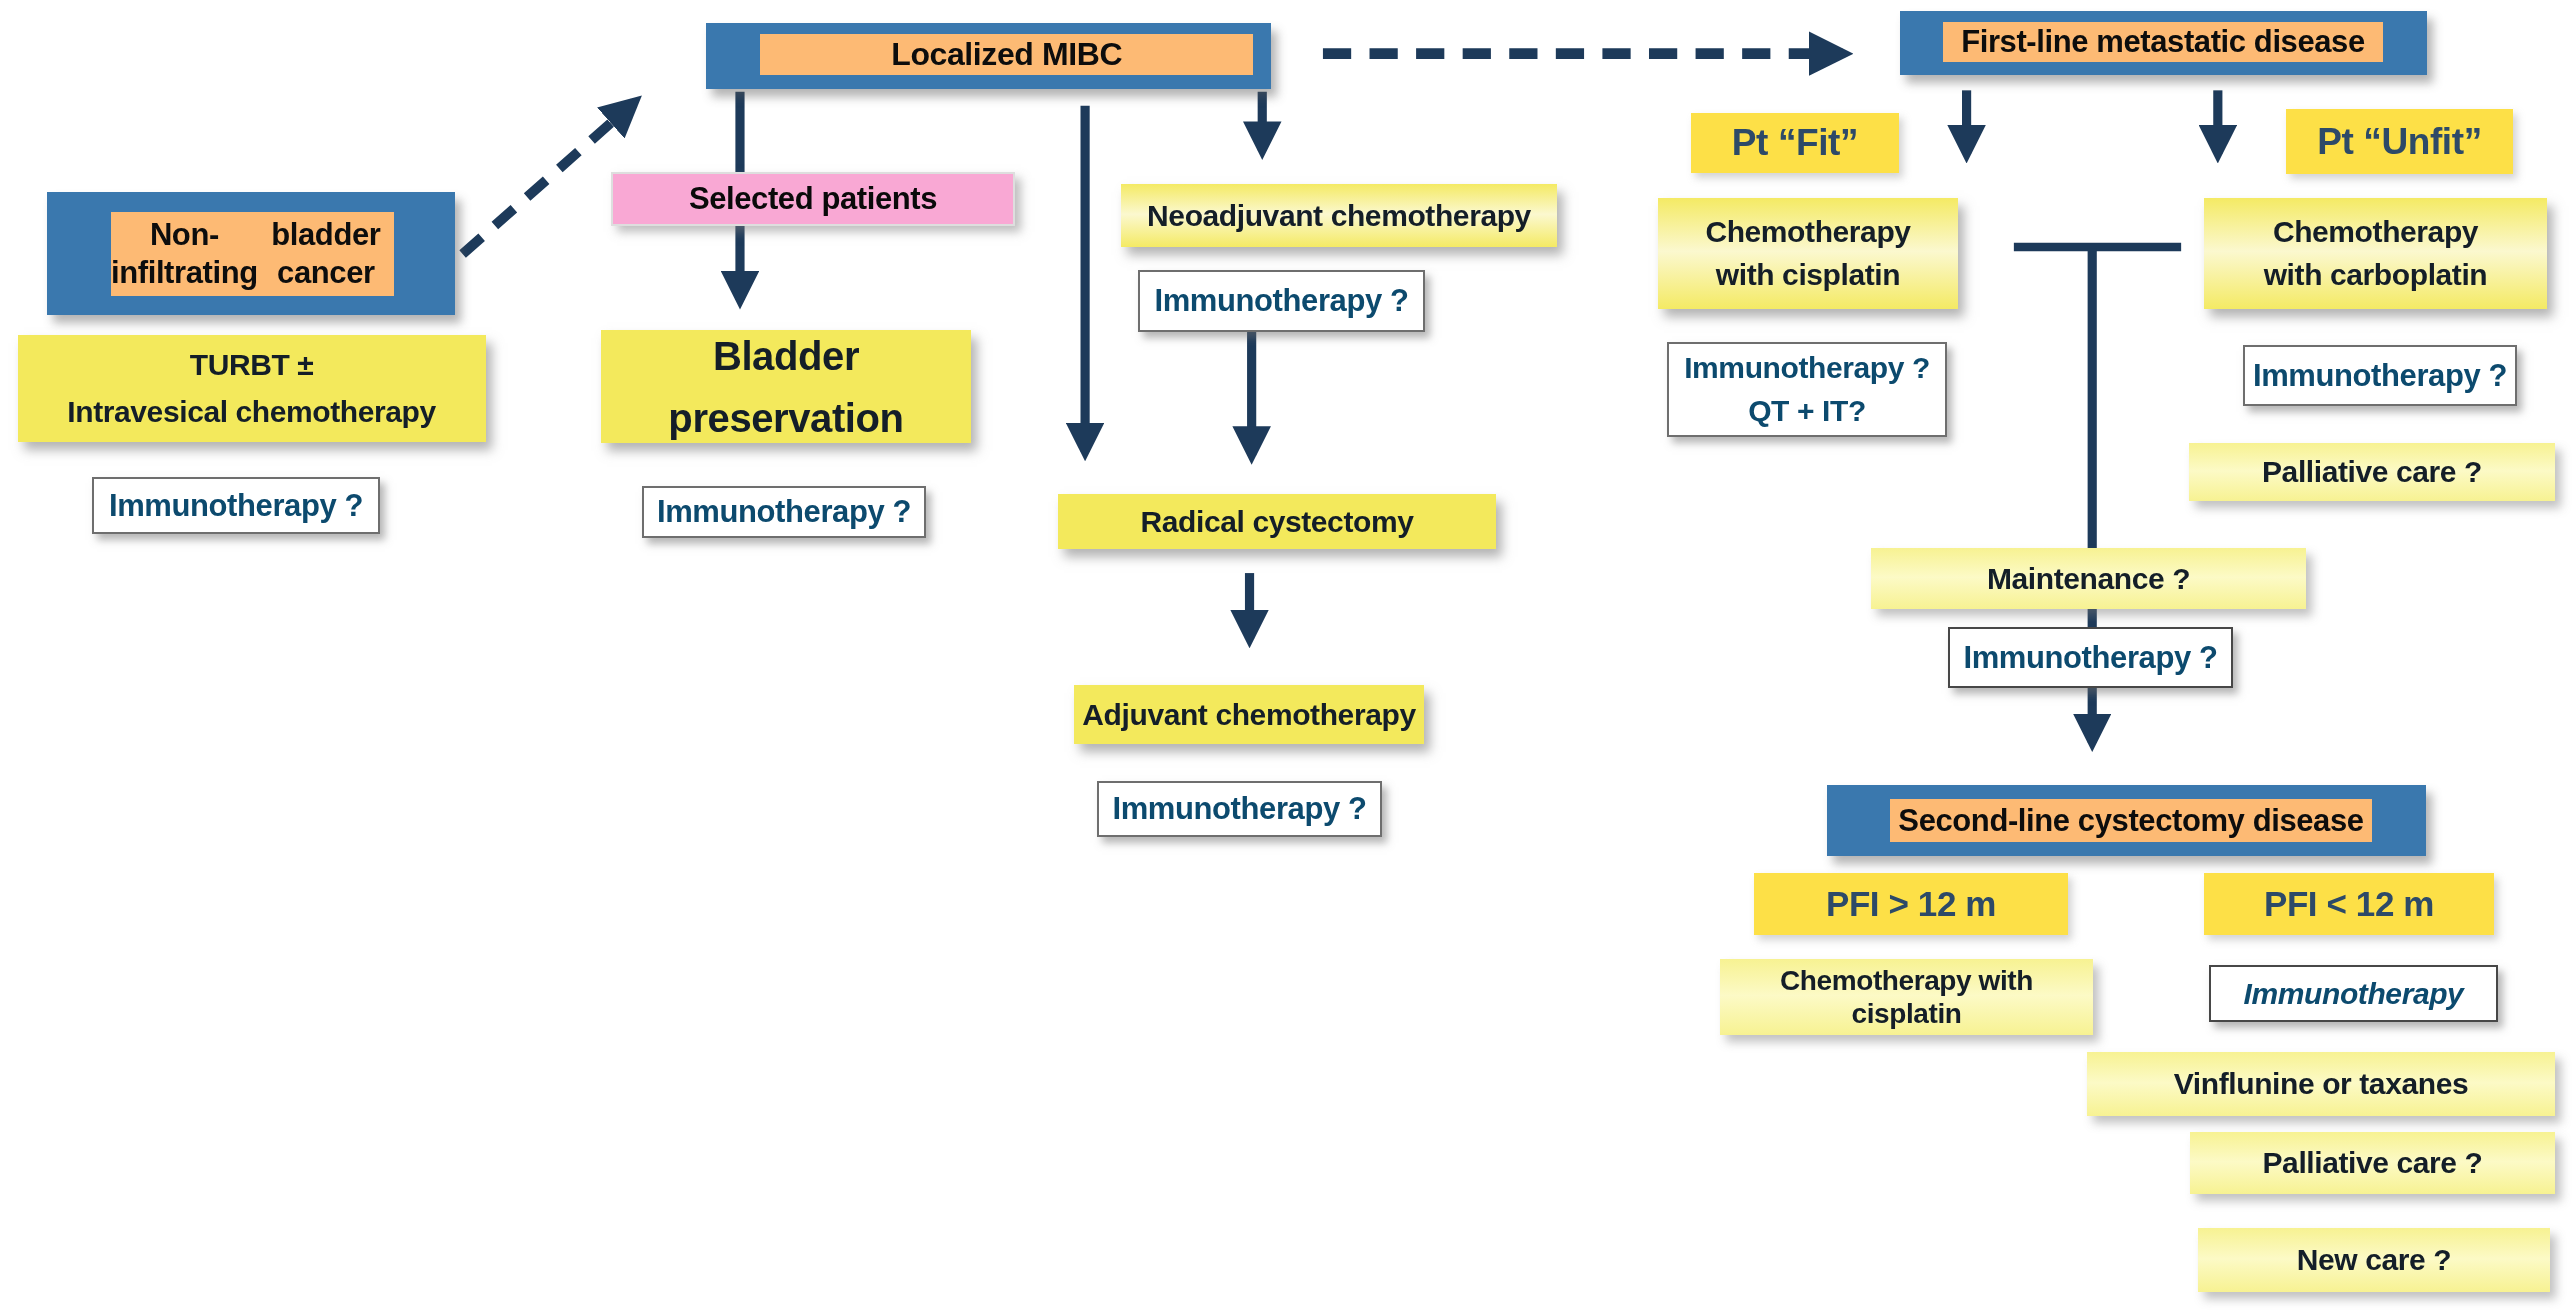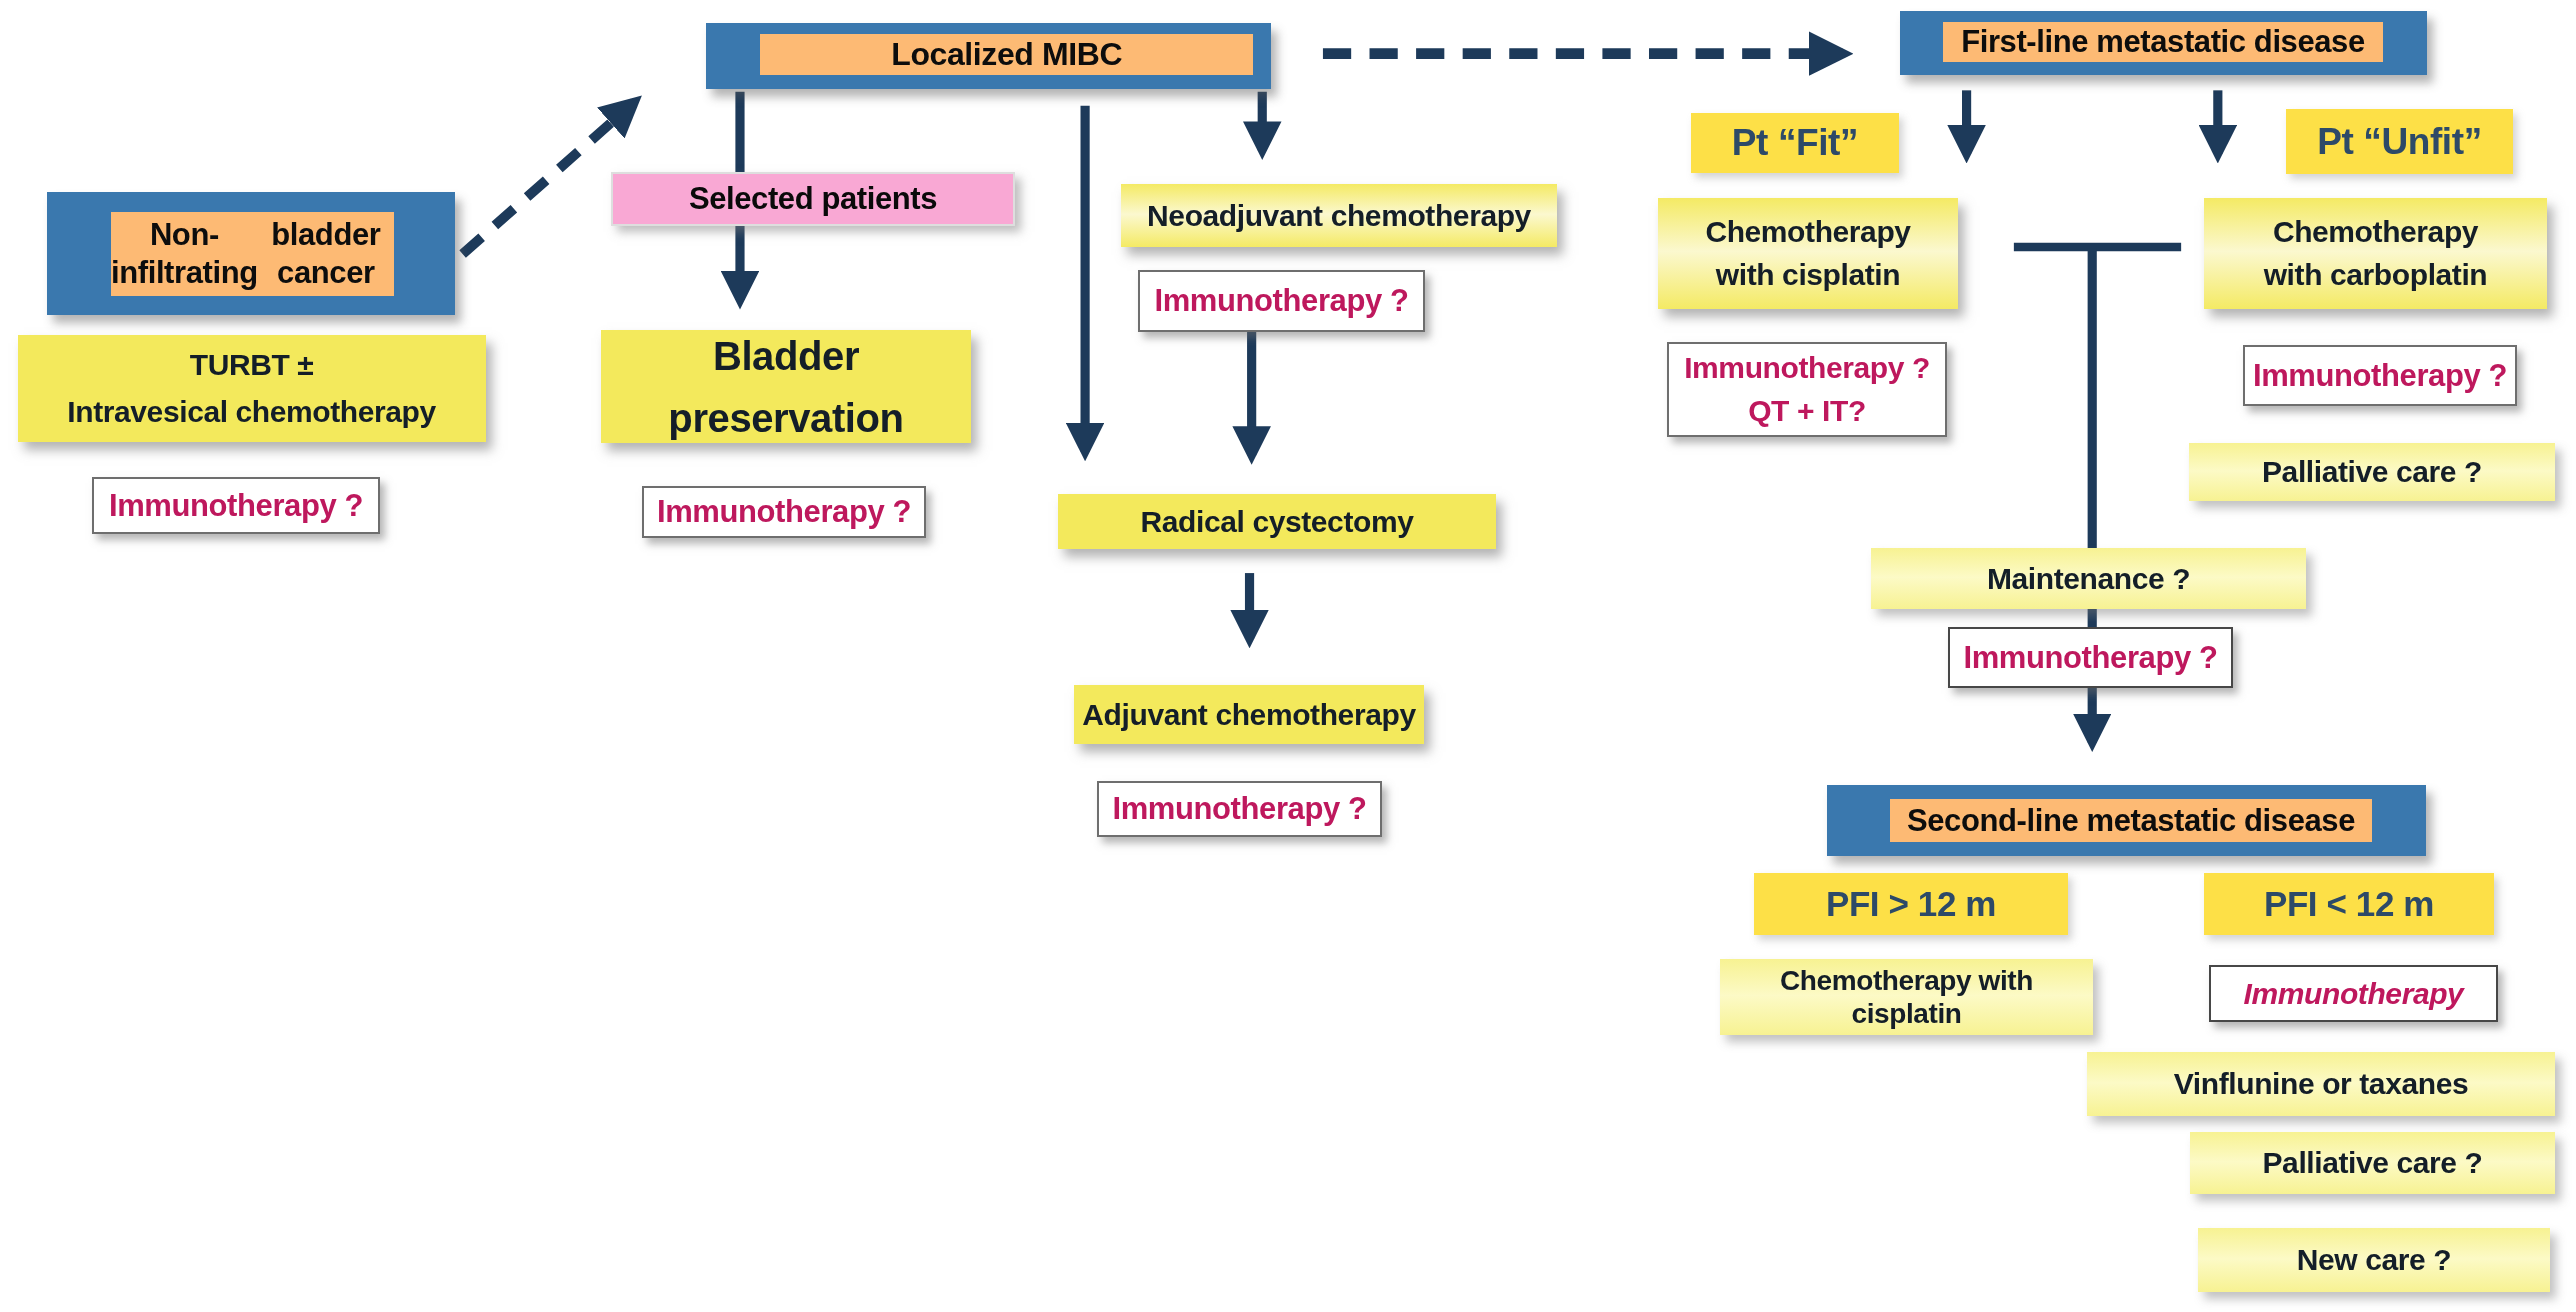--- a/index.html
+++ b/index.html
@@ -10,21 +10,21 @@
         text-align:center;font-weight:bold;box-sizing:border-box;z-index:2;letter-spacing:-0.4px;}
   .lines span{display:block;}
   .blue{background:#3a78ae;box-shadow:6.4px 7.8px 9.2px rgba(90,90,90,.45);}
   .strip{position:absolute;background:#fdba74;display:flex;align-items:center;justify-content:center;
          font-weight:bold;color:#0d0d0d;letter-spacing:-0.4px;}
   .yellow{background:#f3e95c;box-shadow:6.4px 7.8px 10.6px rgba(105,105,105,.5);color:#141e28;}
   .yellow-grad{background:linear-gradient(180deg,#f4ea64 0%,#fbf8cf 48%,#f4ea64 100%);
                box-shadow:6.4px 7.8px 10.6px rgba(105,105,105,.5);color:#141e28;}
   .yellow-pale{background:linear-gradient(180deg,#f7f292 0%,#fcfac6 48%,#f7f292 100%);
                box-shadow:5.6px 7px 9.2px rgba(120,120,120,.45);color:#141e28;}
-  .white{background:#ffffff;border:2.8px solid #6e6e6e;box-shadow:5px 5.6px 7.8px rgba(110,110,110,.5);color:#be185d;}
+  .white{background:#ffffff;border:2.8px solid #6e6e6e;box-shadow:5px 5.6px 7.8px rgba(110,110,110,.5);color:#0c4a6e;}
   .thin{border:2.1px solid #474747;}
   .graylab{background:#fde047;color:#2d4a68;box-shadow:3.5px 5px 7.8px rgba(140,140,140,.38);}
   .selpat{background:#f9a8d4;border:2.1px solid #dedede;box-shadow:5.6px 6.4px 9.2px rgba(125,125,125,.5);color:#0a0a0a;}
 </style>
 </head>
 <body>
 
 <div id="canvas">
 
   <svg id="arrow-layer" width="2576" height="1312" viewBox="0 0 3649 1859">
@@ -90,21 +90,21 @@
   <div class="node yellow-grad lines" style="left:2204px;top:198px;width:343px;height:111px;font-size:30px;line-height:1.43;">
     <span>Chemotherapy</span>
     <span>with carboplatin</span>
   </div>
   <div class="node white" style="left:2243px;top:345px;width:274px;height:61px;font-size:31px;">Immunotherapy ?</div>
   <div class="node yellow-pale" style="left:2189px;top:443px;width:366px;height:58px;font-size:30px;">Palliative care ?</div>
   <div class="node yellow-pale" style="left:1871px;top:548px;width:435px;height:61px;font-size:30px;">Maintenance ?</div>
   <div class="node white thin" style="left:1948px;top:627px;width:285px;height:61px;font-size:31px;">Immunotherapy ?</div>
 
   <div class="node blue" style="left:1827px;top:785px;width:599px;height:71px;">
-    <div class="strip" style="inset:14px 54px 14px 63px;font-size:31px;">Second-line metastatic disease</div>
+    <div class="strip" style="inset:14px 54px 14px 63px;font-size:31px;">Second-line cystectomy disease</div>
   </div>
   <div class="node graylab" style="left:1754px;top:873px;width:314px;height:62px;font-size:35px;">PFI &gt; 12 m</div>
   <div class="node graylab" style="left:2204px;top:873px;width:290px;height:62px;font-size:35px;">PFI &lt; 12 m</div>
   <div class="node yellow-pale lines" style="left:1720px;top:959px;width:373px;height:76px;font-size:28px;line-height:1.18;">
     <span>Chemotherapy with</span>
     <span>cisplatin</span>
   </div>
   <div class="node white thin" style="left:2209px;top:965px;width:289px;height:57px;font-size:30px;font-style:italic;">Immunotherapy</div>
   <div class="node yellow-pale" style="left:2087px;top:1052px;width:468px;height:64px;font-size:30px;">Vinflunine or taxanes</div>
   <div class="node yellow-pale" style="left:2190px;top:1132px;width:365px;height:62px;font-size:30px;">Palliative care ?</div>

